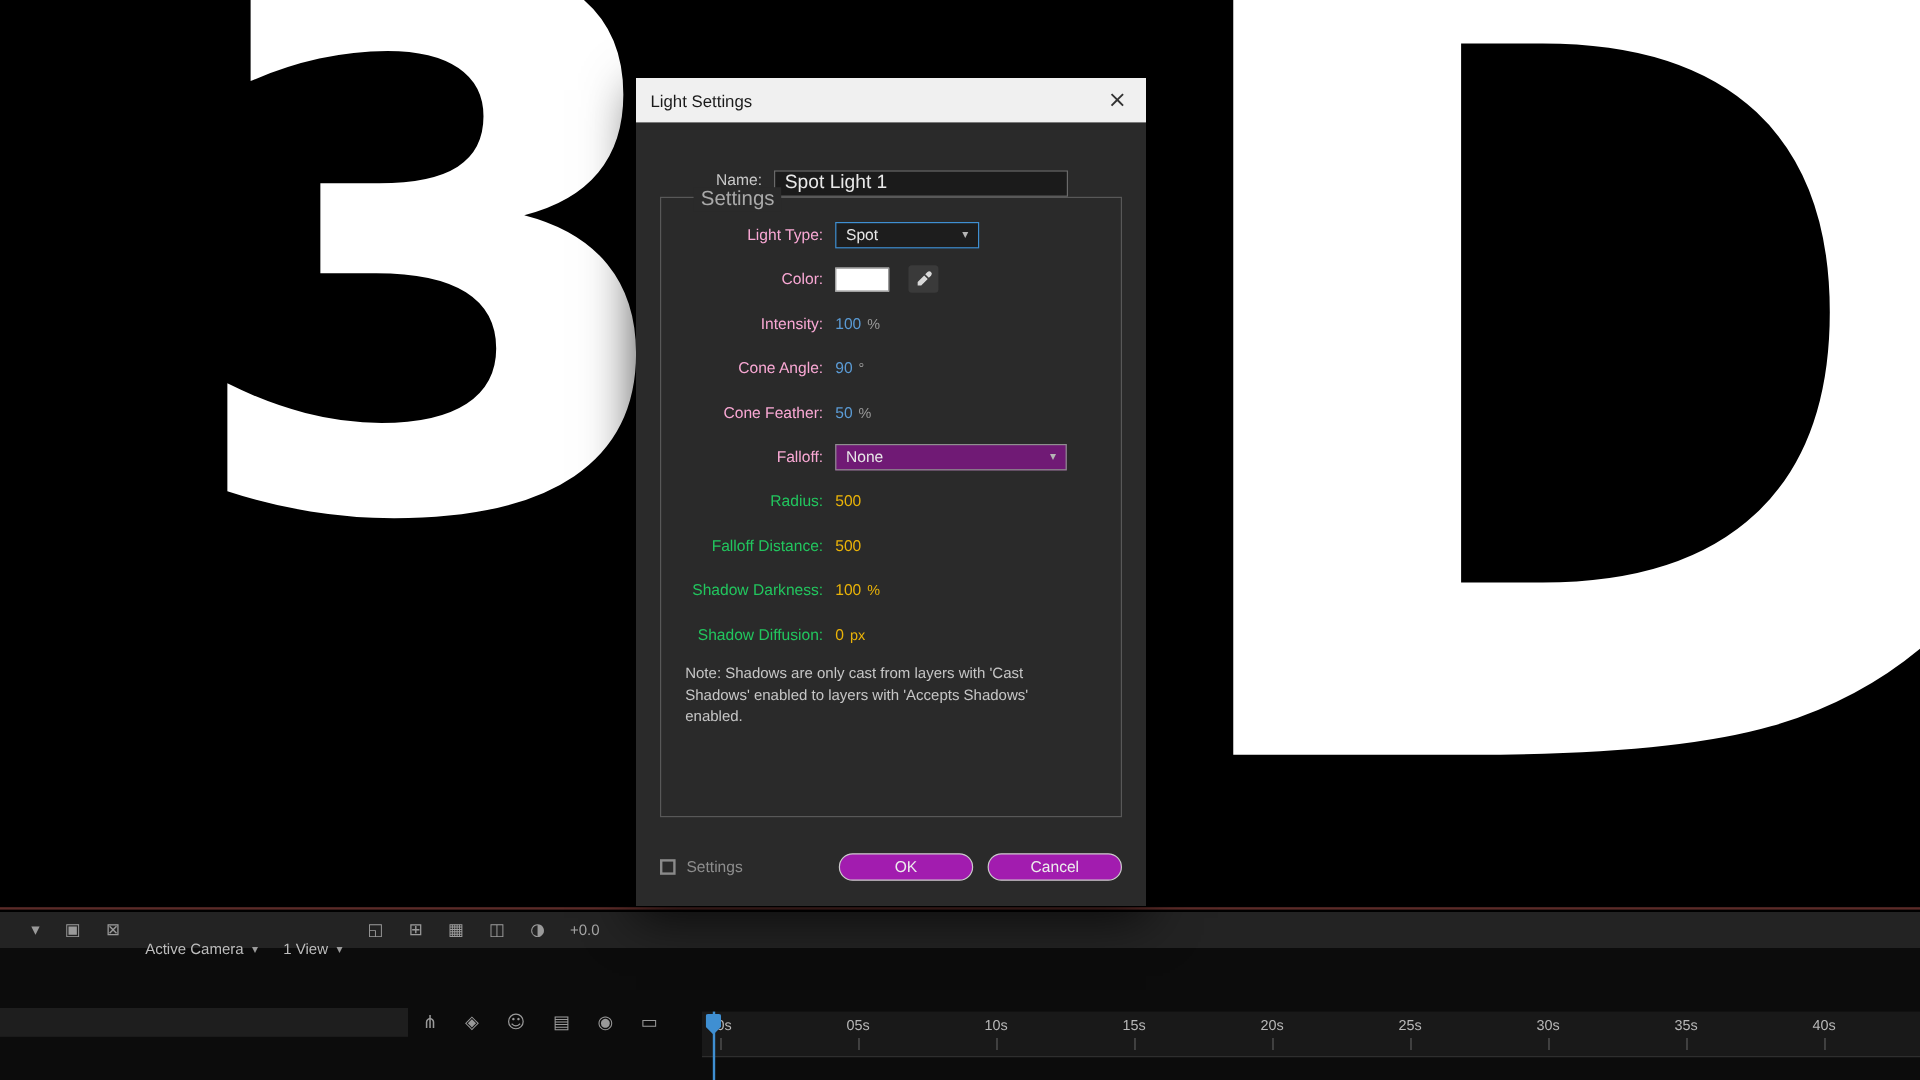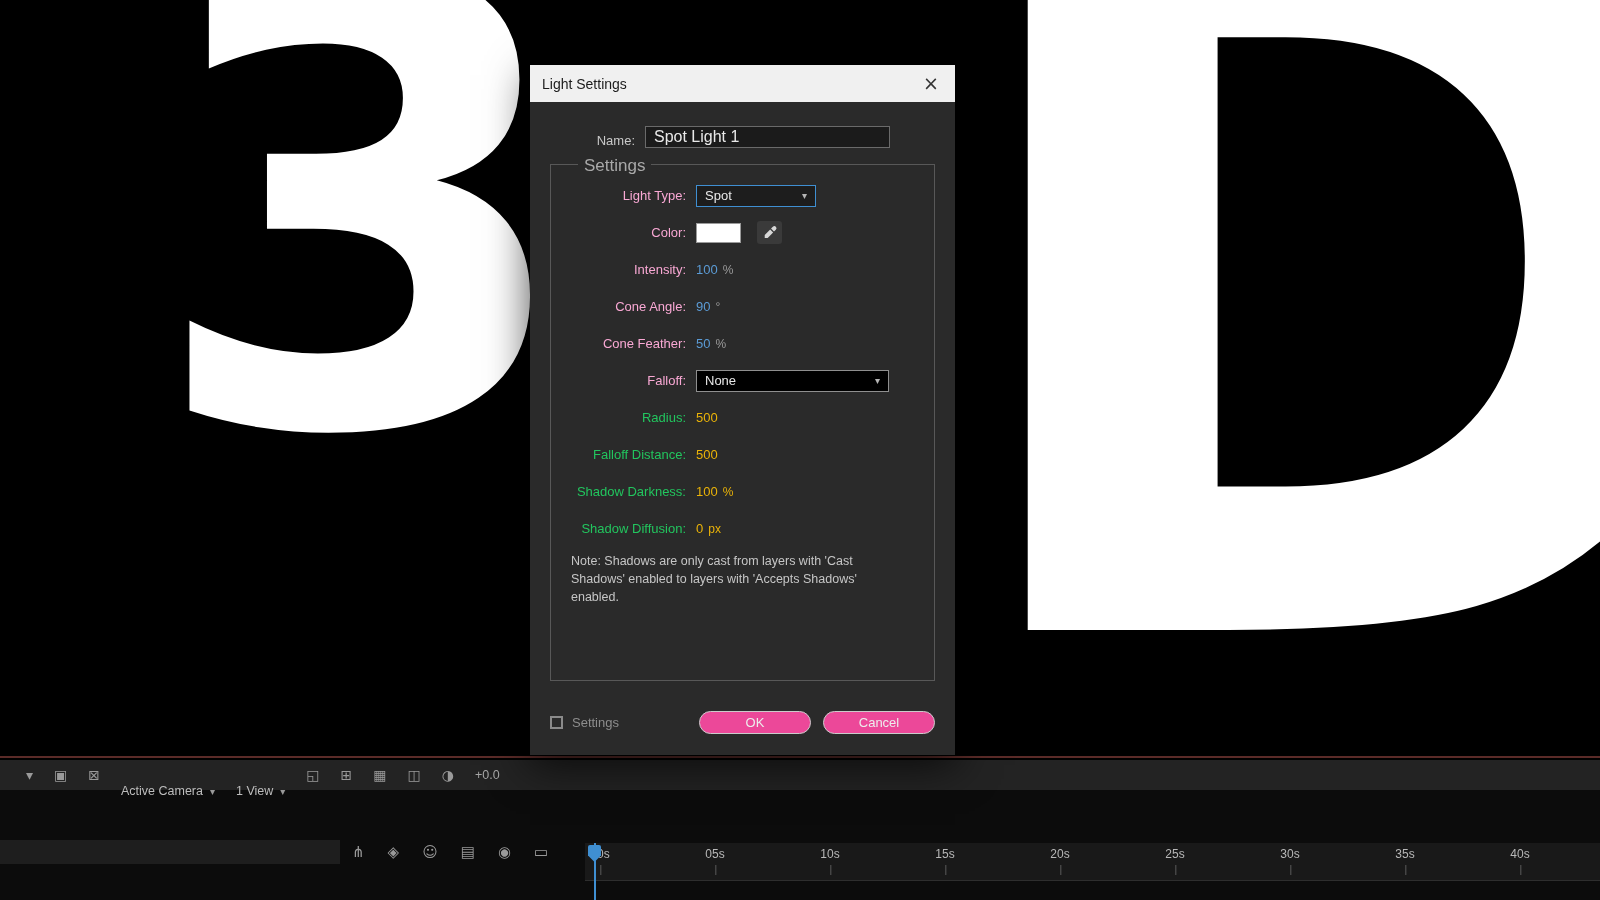--- a/index.html
+++ b/index.html
@@ -14,55 +14,55 @@
   .c2 { left:935px; top:-225px; font-size:1010px; }
   .frag { position:absolute; left:1556px; top:0; width:36px; height:32px; background:#fff;
           clip-path:polygon(12% 0,100% 0,100% 30%,40% 100%,0 50%); }
 
   
   .dialog { position:absolute; left:530px; top:65px; width:425px; height:690px; background:#2a2a2a;
             box-shadow:0 10px 40px rgba(0,0,0,.7); z-index:10; color:#c9c9c9; font-size:13px; }
   .titlebar { height:37px; background:#f0f0f0; color:#1b1b1b; display:flex; align-items:center;
               padding:0 12px; font-size:14px; }
   .titlebar .close { margin-left:auto; font-size:19px; color:#333; cursor:default; line-height:1; padding:0 4px; }
-  .name-row { display:flex; align-items:flex-end; margin:22px 20px 0 20px; height:24px; }
+  .name-row { display:flex; align-items:flex-start; margin:40px 20px 0 20px; height:24px; }
   .name-row .lbl { width:85px; text-align:right; margin-right:10px; color:#c9c9c9; }
   .name-input { width:245px; height:22px; background:#1b1b1b; border:1px solid #6a6a6a; color:#e9e9e9;
                 font-size:16px; padding:0 8px; font-family:inherit; outline:none; }
 
   .group { position:absolute; left:20px; top:99px; width:385px; height:517px; border:1px solid #585858; }
   .legend { position:absolute; top:-9px; left:27px; background:#2a2a2a; padding:0 6px; color:#a9a9a9; font-size:17px; }
   .grows { padding-top:12px; }
   .row { height:37px; display:flex; align-items:center; }
   .rlbl { width:145px; text-align:right; padding-right:10px; color:#f9a8d4; flex:none; }
   .rlbl.dim-lbl { color:#22c55e; }
   .num { color:var(--value-blue,#5b9bd5); }
   .unit { color:#9a9a9a; margin-left:5px; font-size:12px; }
   .num.dim, .unit.dim { color:#eab308; }
 
   .select { height:22px; display:flex; align-items:center; justify-content:space-between;
             padding:0 8px; background:#1d1d1d; color:#e8e8e8; cursor:default; }
   .select .chev { color:#b5b5b5; font-size:10px; margin-left:8px; }
   .select.light-type { width:120px; border:1px solid var(--accent,#3f8fd2); }
-  .select.falloff { width:193px; border:1px solid #8f8f8f; background:#000000; }
+  .select.falloff { width:193px; border:1px solid #8f8f8f; background:#701a75; }
 
   .swatch { width:45px; height:20px; background:#fff; border:1px solid #9a9a9a; display:inline-block; }
   .dropper { width:25px; height:23px; margin-left:16px; background:#3a3a3a; border-radius:3px;
              display:flex; align-items:center; justify-content:center; }
 
   .cb { width:13px; height:13px; border:2px solid #bdbdbd; background:transparent; display:inline-block; flex:none; }
   .cb.dim-cb { border-color:#8a8a8a; }
   .cs-lbl { margin-left:9px; color:#cecece; }
   .row.cs { padding-left:155px; }
 
   .note { margin:6px 20px 0 20px; width:295px; color:#c6c6c6; font-size:12.5px; line-height:1.42; }
 
   .dialog-footer { position:absolute; left:20px; right:20px; top:645px; height:24px; display:flex; align-items:center; }
   .preview-lbl { margin-left:9px; color:#8d8d8d; }
-  .btn { width:112px; height:23px; border-radius:12px; border:1px solid #cbcbcb; background:#ec4899;
+  .btn { width:112px; height:23px; border-radius:12px; border:1px solid #cbcbcb; background:#a21caf;
          color:#ededed; font-size:13px; font-family:inherit; margin-left:12px; cursor:default; }
   .btn.ok { margin-left:auto; }
 
   
   .red-line { position:absolute; top:756px; left:0; width:1600px; height:2px; background:#5b2b28; z-index:2; }
   .viewer-toolbar { position:absolute; top:760px; left:0; width:1600px; height:30px; background:#232323;
                     display:flex; align-items:center; color:#a6a6a6; font-size:12.5px; padding-left:26px; gap:21px; z-index:2; }
   .viewer-toolbar .tbicon { font-size:14px; color:#9a9a9a; }
   .dropdown { display:flex; align-items:center; gap:7px; color:#bdbdbd;margin-top:32px; }
   .dropdown .chev { font-size:10px; color:#9a9a9a; }

